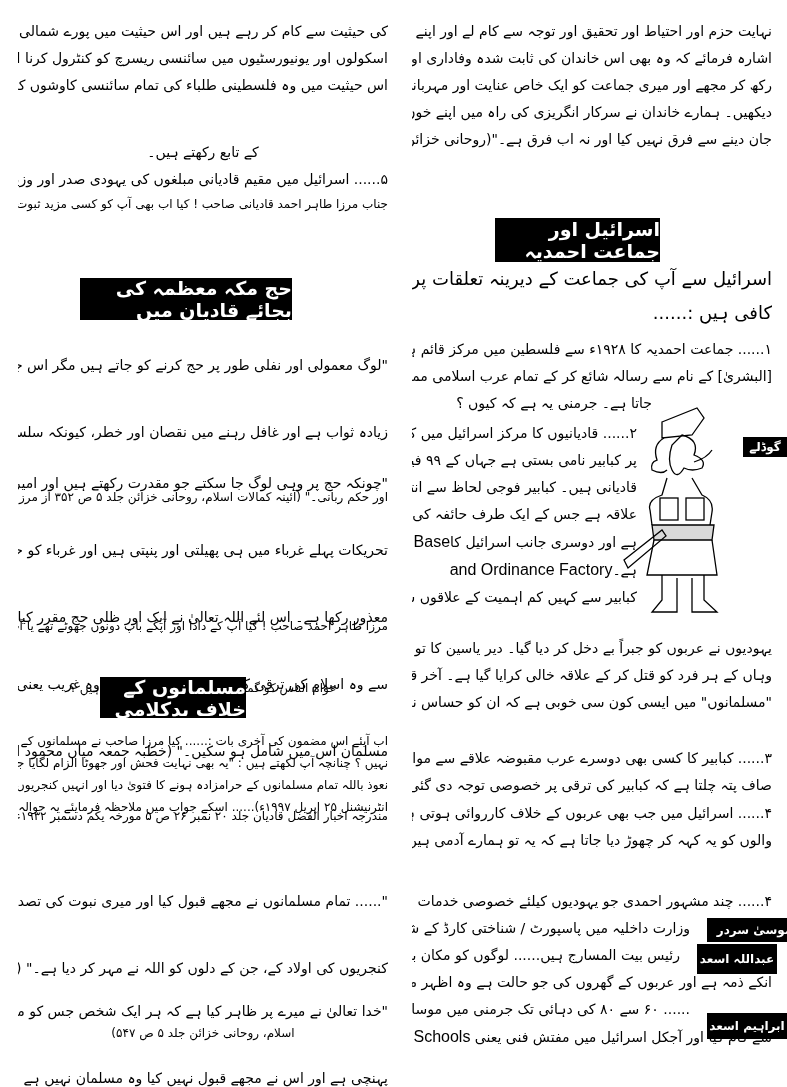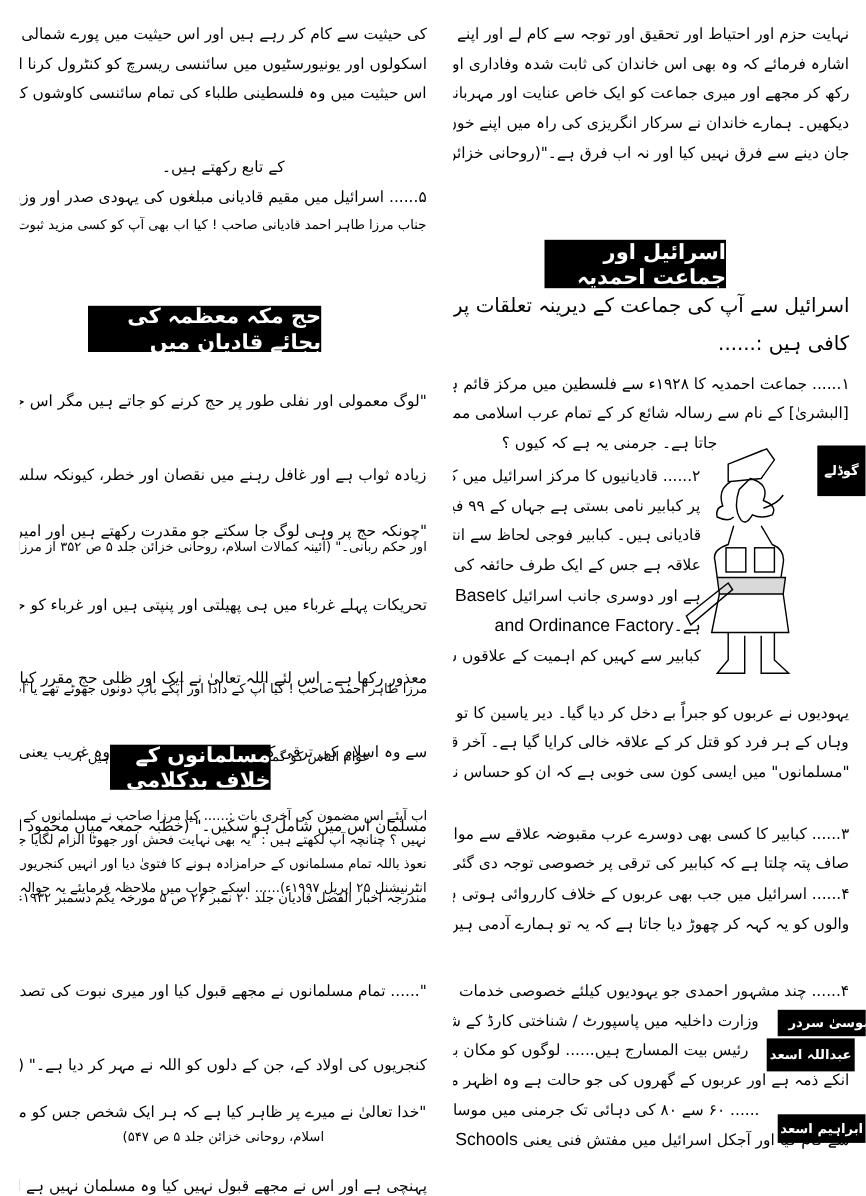--- a/index.html
+++ b/index.html
@@ -26,21 +26,21 @@
     display: flex; align-items: center; justify-content: center;
   }
   .h-israel   { left: 495px; top: 218px; width: 165px; height: 44px; }
   .h-hajj     { left: 80px;  top: 250px; width: 212px; height: 42px; margin-top: 28px; }
   .h-abuse    { left: 100px; top: 677px; width: 146px; height: 41px; }
 
   .tag {
     position: absolute; background: #000; color: #fff; direction: rtl;
     font-size: 12px; font-weight: bold; display: flex; align-items: center; justify-content: center;
   }
-  .tag-godle  { left: 743px; top: 405px; width: 44px;  height: 46px; }
+  .tag-godle  { left: 743px; top: 437px; width: 44px;  height: 20px; }
   .tag-musa   { left: 707px; top: 918px; width: 95px;  height: 24px; }
   .tag-abd    { left: 697px; top: 944px; width: 80px;  height: 30px; }
   .tag-ibr    { left: 707px; top: 1013px; width: 80px; height: 26px; }
 
   .latin { font-family: "Liberation Sans", sans-serif; font-size: 16px; direction: ltr; unicode-bidi: embed; }
 
   .cartoon { position: absolute; left: 622px; top: 400px; width: 120px; height: 230px; }
 
   .block { position: absolute; direction: rtl; }
 </style>

